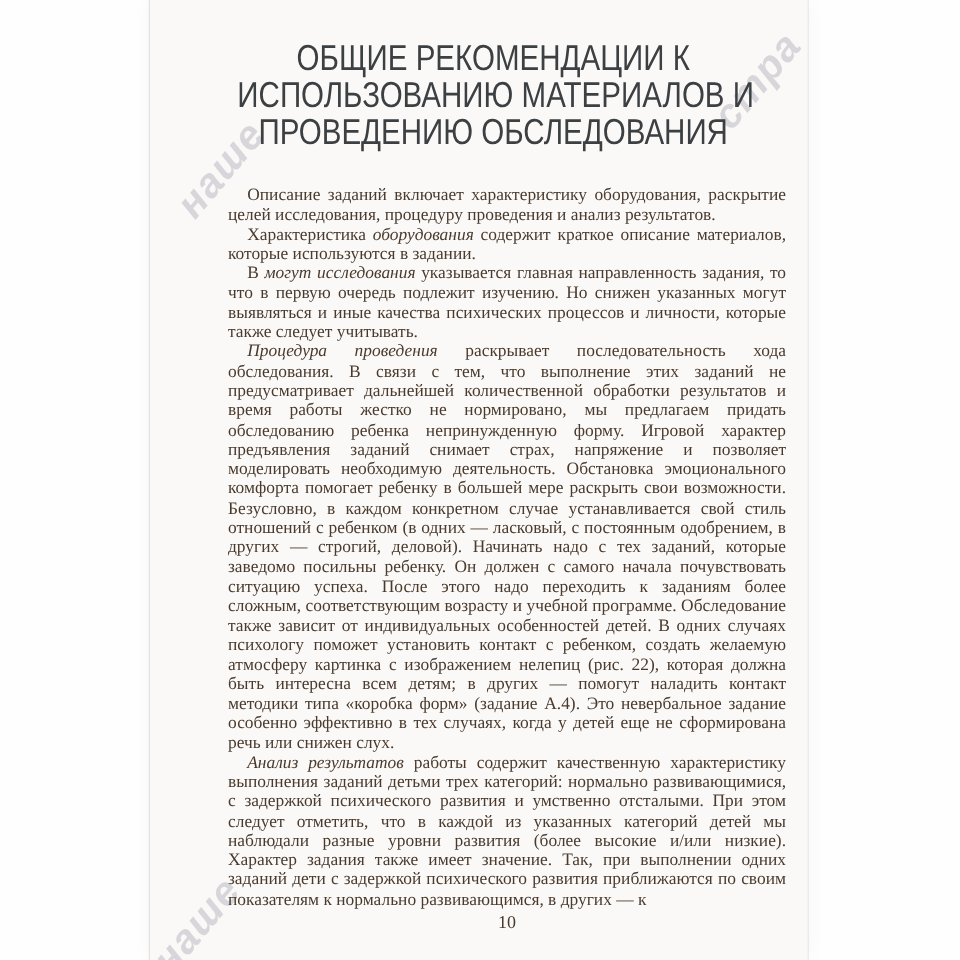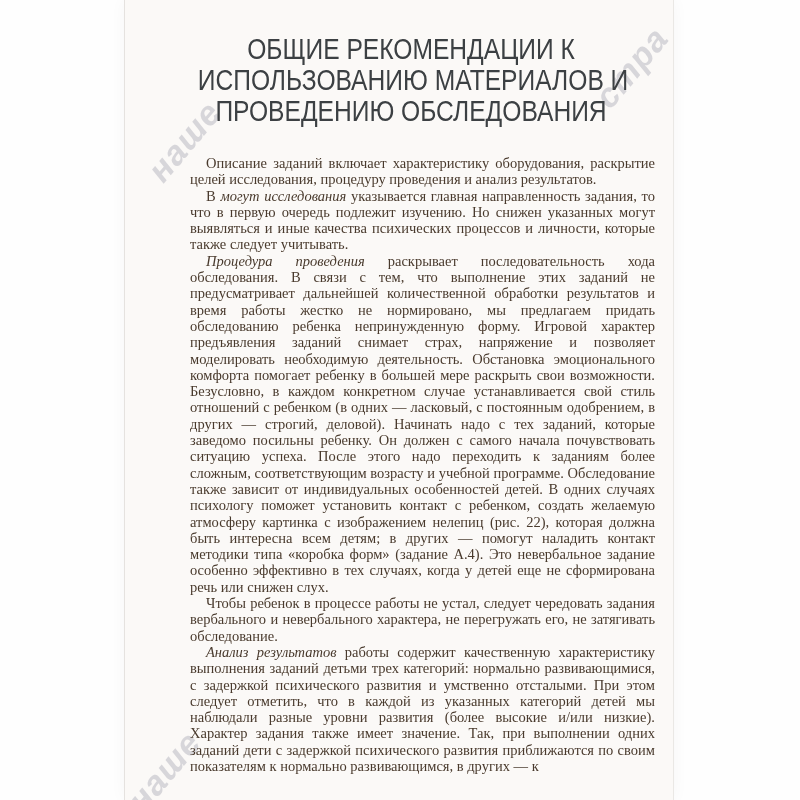--- a/index.html
+++ b/index.html
@@ -67,20 +67,21 @@
   <span class="wm wm3">наше</span>
 
   <div class="title-block">
     <span class="title-line">ОБЩИЕ РЕКОМЕНДАЦИИ К</span>
     <span class="title-line">ИСПОЛЬЗОВАНИЮ МАТЕРИАЛОВ И</span>
     <span class="title-line">ПРОВЕДЕНИЮ ОБСЛЕДОВАНИЯ</span>
   </div>
 
   <div class="body-text">
       <p class="para"><span>Описание заданий включает характеристику оборудования, раскрытие целей исследования, процедуру проведения и анализ результатов.</span></p>
+      <p class="para"><span>Характеристика </span><span class="it">оборудования</span><span> содержит краткое описание материалов, которые используются в задании.</span></p>
       <p class="para"><span>В </span><span class="it">могут исследования</span><span> указывается главная направленность задания, то что в первую очередь подлежит изучению. Но снижен указанных могут выявляться и иные качества психических процессов и личности, которые также следует учитывать.</span></p>
       <p class="para"><span class="it">Процедура проведения</span><span> раскрывает последовательность хода обследования. В связи с тем, что выполнение этих заданий не предусматривает дальнейшей количественной обработки результатов и время работы жестко не нормировано, мы предлагаем придать обследованию ребенка непринужденную форму. Игровой характер предъявления заданий снимает страх, напряжение и позволяет моделировать необходимую деятельность. Обстановка эмоционального комфорта помогает ребенку в большей мере раскрыть свои возможности. Безусловно, в каждом конкретном случае устанавливается свой стиль отношений с ребенком (в одних — ласковый, с постоянным одобрением, в других — строгий, деловой). Начинать надо с тех заданий, которые заведомо посильны ребенку. Он должен с самого начала почувствовать ситуацию успеха. После этого надо переходить к заданиям более сложным, соответствующим возрасту и учебной программе. Обследование также зависит от индивидуальных особенностей детей. В одних случаях психологу поможет установить контакт с ребенком, создать желаемую атмосферу картинка с изображением нелепиц (рис. 22), которая должна быть интересна всем детям; в других — помогут наладить контакт методики типа «коробка форм» (задание А.4). Это невербальное задание особенно эффективно в тех случаях, когда у детей еще не сформирована речь или снижен слух.</span></p>
-      <p class="para"><span>Чтобы ребенок в процессе работы не устал, следует чередовать задания вербального и невербального характера, не перегружать его, не затягивать обследование.</span></p>
       <p class="para"><span class="it">Анализ результатов</span><span> работы содержит качественную характеристику выполнения заданий детьми трех категорий: нормально развивающимися, с задержкой психического развития и умственно отсталыми. При этом следует отметить, что в каждой из указанных категорий детей мы наблюдали разные уровни развития (более высокие и/или низкие). Характер задания также имеет значение. Так, при выполнении одних заданий дети с задержкой психического развития приближаются по своим показателям к нормально развивающимся, в других — к</span></p>
     </div>
 
+  <div class="page-number">10</div>
 
 </div>
 
 </body></html>

